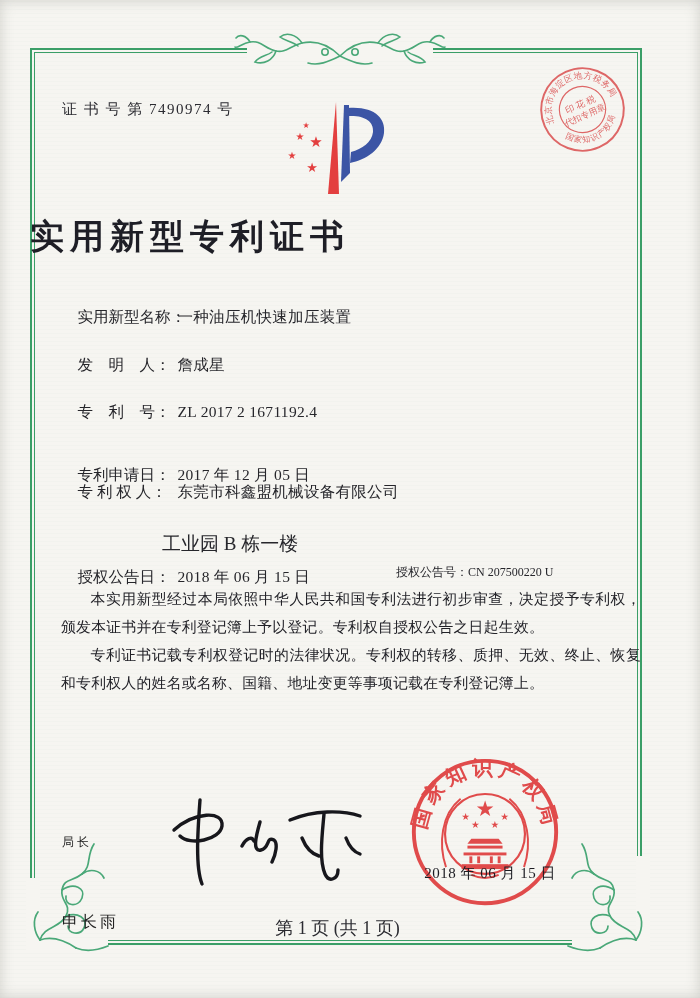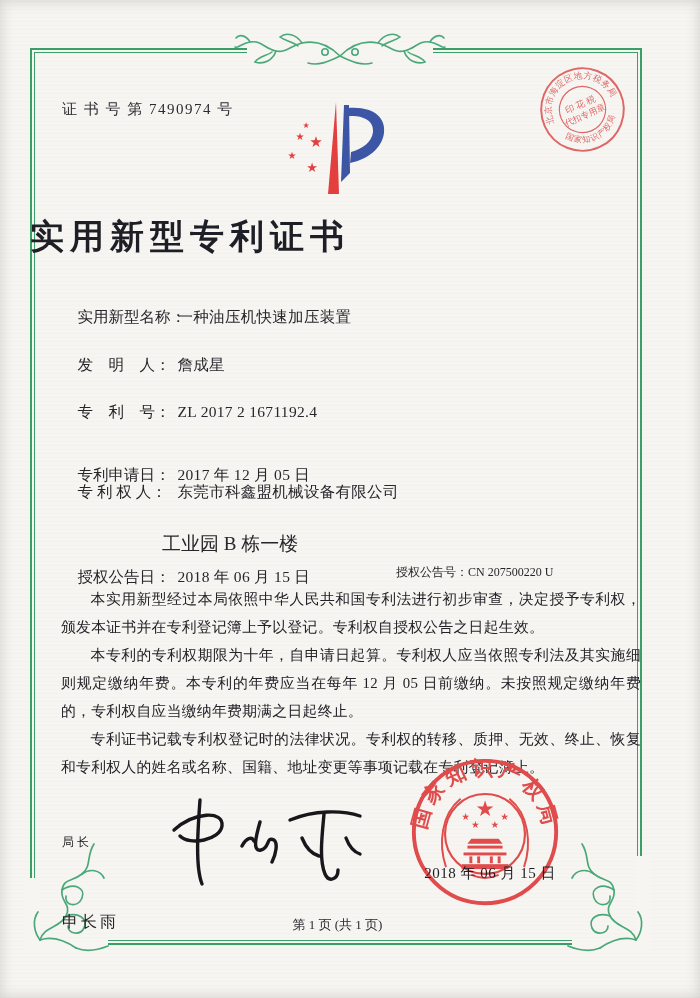--- a/index.html
+++ b/index.html
@@ -58,21 +58,21 @@
     position:absolute;left:420px;top:864px;width:140px;text-align:center;
     font-size:15px;color:#1c1c22;letter-spacing:0.5px;white-space:pre;
   }
   .tax-stamp{
     position:absolute;left:533px;top:60px;width:99px;height:99px;
     transform:rotate(-24deg);opacity:0.92;
   }
   
   .footer{
     position:absolute;left:30px;top:916px;width:615px;text-align:center;
-    font-size:13px;color:#2b2b31;white-space:pre;
+    font-size:18px;color:#2b2b31;white-space:pre;
   }
 </style>
 </head>
 <body>
 
 <div id="canvas">
 
   <div class="frame-outer">
     <div class="frame-inner"></div>
   </div>
@@ -159,21 +159,20 @@
   <div class="addr2">工业园 B 栋一楼</div>
   <div class="row" style="top:549px;">
     <span class="lbl">授权公告日：</span><span class="val">2018 年 06 月 15 日</span>
   </div>
   <div class="row-right" style="top:549px;">
     <span>授权公告号：</span><span class="val">CN 207500220 U</span>
   </div>
 
   <div class="paras">
     <p>本实用新型经过本局依照中华人民共和国专利法进行初步审查，决定授予专利权，颁发本证书并在专利登记簿上予以登记。专利权自授权公告之日起生效。</p>
-    <p>本专利的专利权期限为十年，自申请日起算。专利权人应当依照专利法及其实施细则规定缴纳年费。本专利的年费应当在每年 12 月 05 日前缴纳。未按照规定缴纳年费的，专利权自应当缴纳年费期满之日起终止。</p>
     <p>专利证书记载专利权登记时的法律状况。专利权的转移、质押、无效、终止、恢复和专利权人的姓名或名称、国籍、地址变更等事项记载在专利登记簿上。</p>
   </div>
 
   <div class="sig-title">局长</div>
   <div class="sig-name">申长雨</div>
 
   <svg class="signature" viewBox="0 0 240 102">
     <g stroke="#17171c" stroke-width="3.4" fill="none" stroke-linecap="round" stroke-linejoin="round">
       <path d="M36,42 C56,24 86,22 84,38 C82,52 52,58 42,48"></path>
       <path d="M62,12 C60,40 57,78 64,96"></path>

